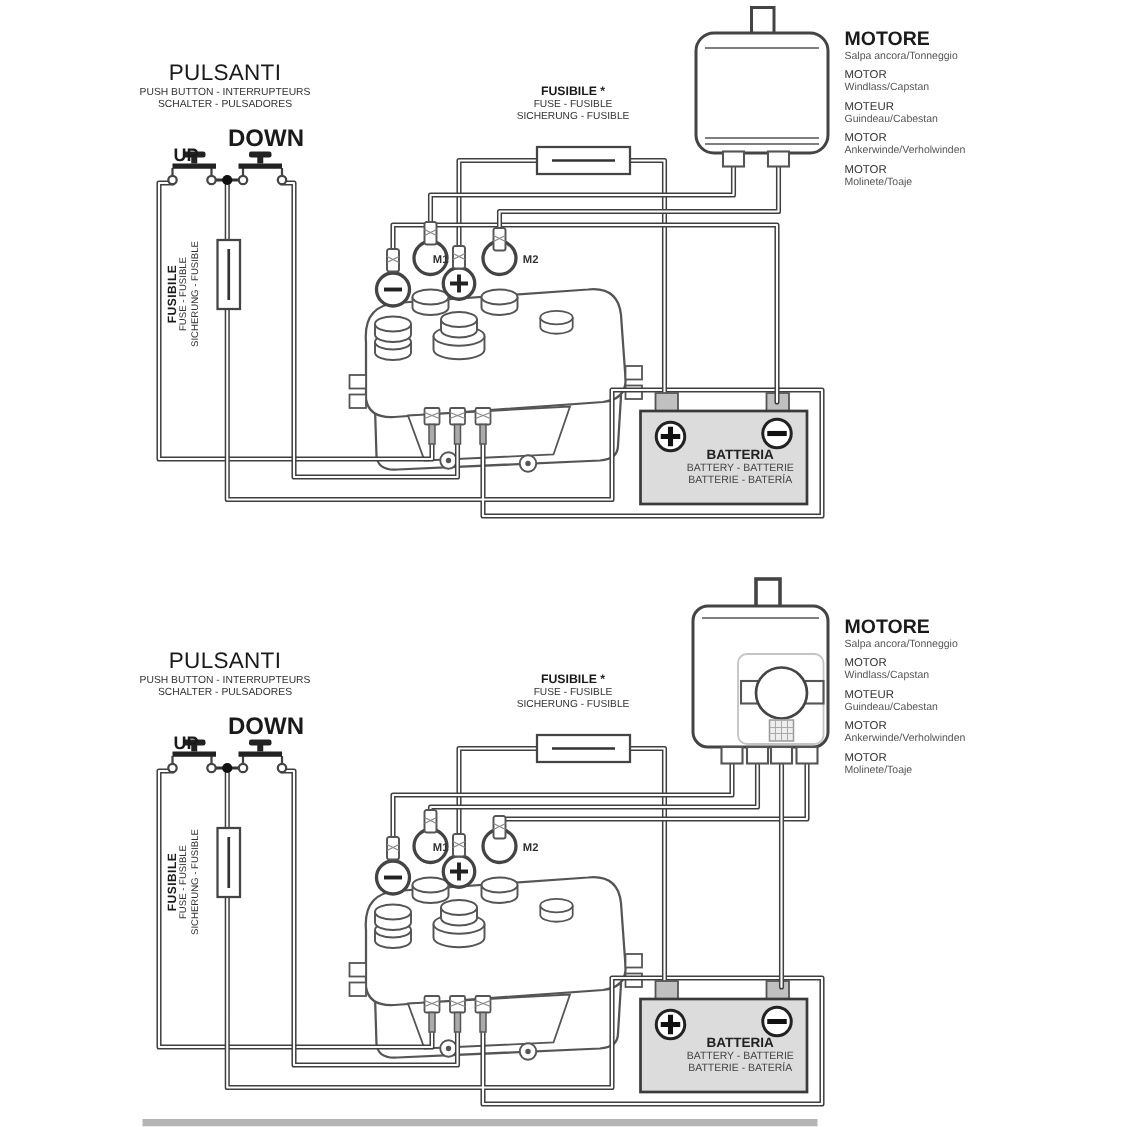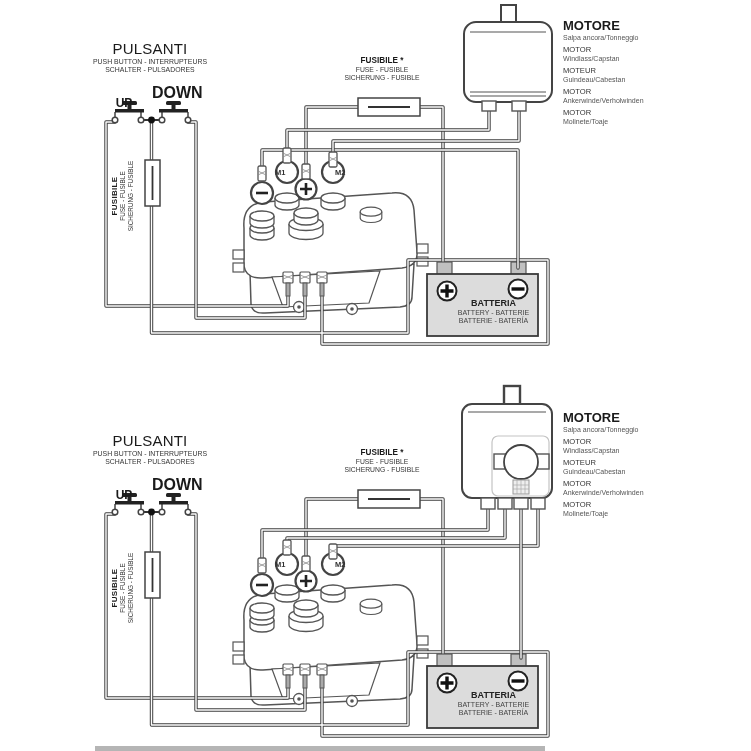--- a/index.html
+++ b/index.html
@@ -26,21 +26,21 @@
   .vfuse-lbl{left:75px;top:183px;width:96px;height:26px;transform:rotate(-90deg);line-height:1.18;}
   .vf-title{font-size:8px;font-weight:bold;letter-spacing:.3px;}
   .vf-sub{font-size:6.4px;color:#333;}
   .motor-lbl{left:563px;top:18px;width:185px;}
   .mo-title{font-size:13px;font-weight:bold;}
   .mo-sub{font-size:7px;color:var(--text_gray);margin-bottom:4px;margin-top:1px;}
   .mo-name{font-size:7.6px;color:#333;}
   .batt-lbl{left:427px;top:298px;width:133px;}
   .b-title{font-size:9px;font-weight:bold;color:#222;}
   .b-sub{font-size:7px;color:#444;margin-top:1px;}
-  .ring-lbl{position:absolute;width:24px;text-align:left;font-size:7.5px;font-weight:bold;color:#333;}
+  .ring-lbl{position:absolute;width:24px;text-align:right;font-size:7.5px;font-weight:bold;color:#333;}
   .m1-pos{left:275px;top:168px;}
   .m2-pos{left:335px;top:168px;}
   .page-strip{position:absolute;left:95px;top:746px;width:450px;height:5px;background:#b5b5b5;}
 </style>
 </head>
 <body>
 
 <svg width="751" height="751" viewBox="0 0 751 751">
   <defs>
     <g id="nut-s">

